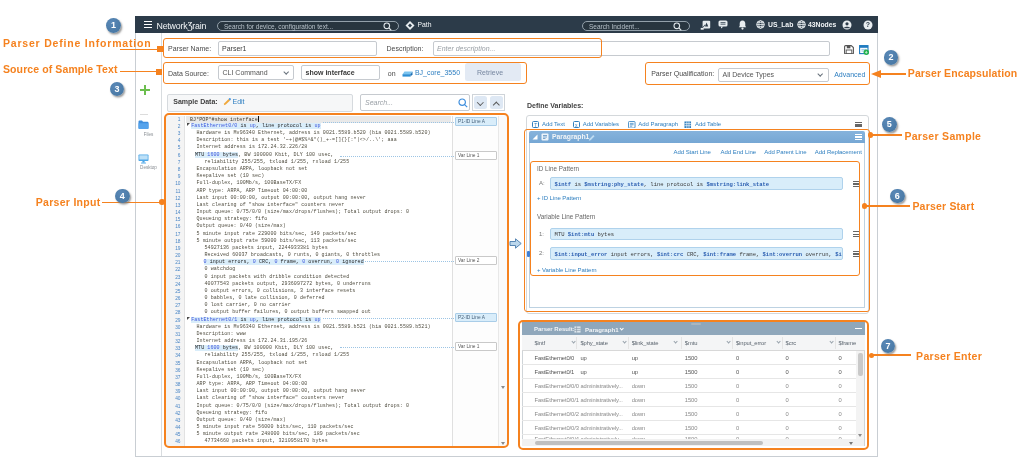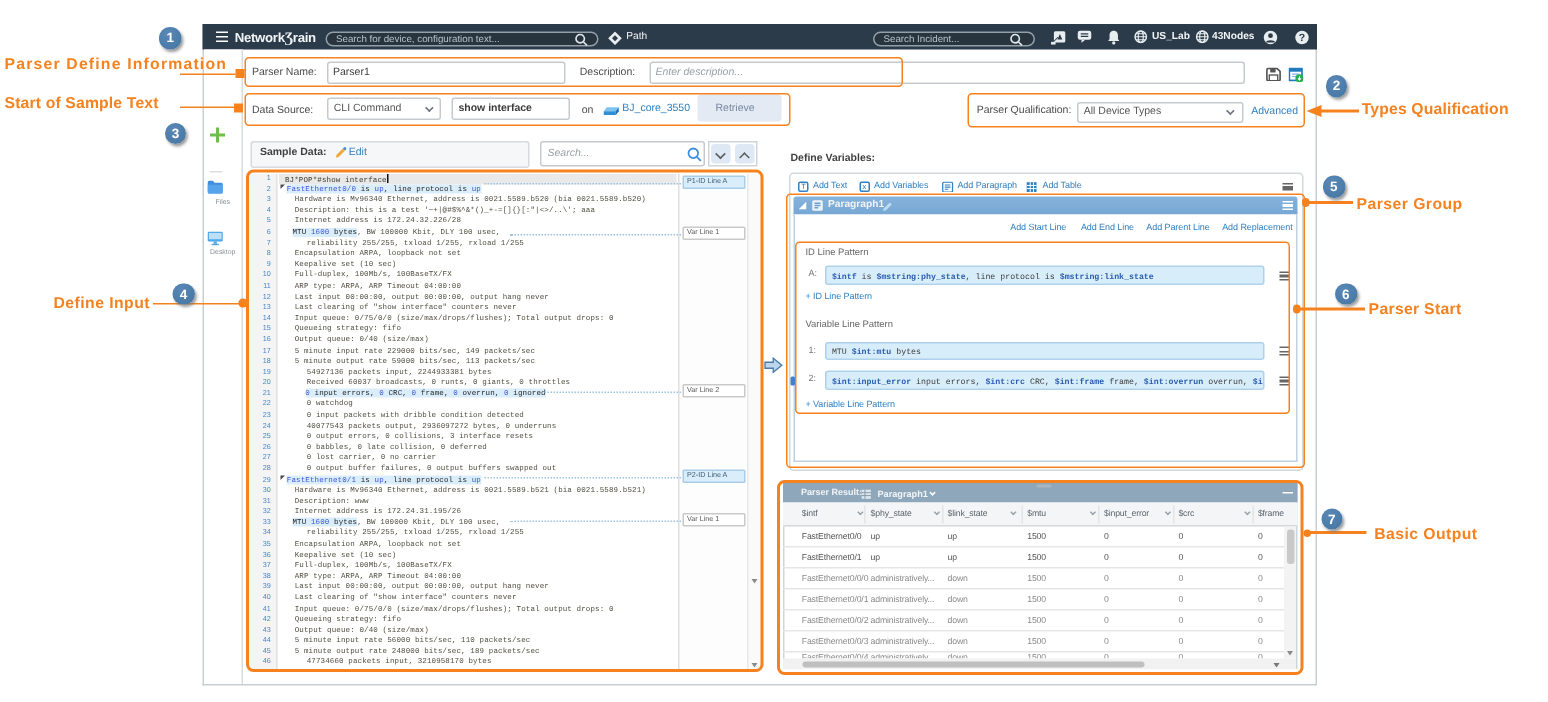--- a/index.html
+++ b/index.html
@@ -87,21 +87,21 @@
 .num { position:absolute; width:14.8px; height:14.8px; border-radius:50%; background:radial-gradient(circle at 38% 30%, #5988B7, #44749F); color:#fff; font-size:9px; font-weight:bold; text-align:center; line-height:14.8px; box-shadow:1.2px 1.6px 2px rgba(120,120,120,0.75); }
 </style></head>
 <body>
 <div id="c">
 
 <div id="frame"></div>
 <div id="nav"></div>
 
 <div class="abs" style="left:143.5px;top:20.8px;width:8.3px;height:7px;border-top:1.3px solid #fff;border-bottom:1.3px solid #fff"></div>
 <div class="abs" style="left:143.5px;top:23.7px;width:8.3px;height:1.3px;background:#fff"></div>
-<div class="nvt" style="left:156.5px;top:19.8px;font-size:8.8px;font-weight:bold;letter-spacing:-0.2px">Network<span style="font-family:'Liberation Serif',serif;font-size:9.6px">Ʒ</span>rain</div>
+<div class="nvt" style="left:156.5px;top:19.8px;font-size:8.8px;font-weight:normal;letter-spacing:-0.2px">Network<span style="font-family:'Liberation Serif',serif;font-size:9.6px">Ʒ</span>rain</div>
 <div id="pill1"></div>
     <div class="pilltxt" style="left:224px;top:23px;position:absolute">Search for device, configuration text...</div>
 <svg class="abs" style="left:383px;top:21.5px" width="9" height="9" viewBox="0 0 9 9">
       <circle cx="3.8" cy="3.8" r="2.8" fill="none" stroke="#dfe5e9" stroke-width="1.1"></circle>
       <line x1="6" y1="6" x2="8.3" y2="8.3" stroke="#dfe5e9" stroke-width="1.1"></line>
     </svg>
 <svg class="abs" style="left:405px;top:20.5px" width="10" height="9" viewBox="0 0 10 9">
       <rect x="1.8" y="1.3" width="6.4" height="6.4" transform="rotate(45 5 4.5)" fill="#e8edf0"></rect>
       <rect x="3.6" y="3.1" width="2.8" height="2.8" transform="rotate(45 5 4.5)" fill="#2C3B49"></rect>
     </svg>
@@ -528,41 +528,41 @@
 <div class="arect" style="left:644.7px;top:61.5px;width:225.5px;height:23.7px"></div>
 <div class="arect" style="left:163.5px;top:113.3px;width:345px;height:334.7px;border-width:2px;border-radius:5px"></div>
 <div class="arect" style="left:524px;top:128.7px;width:346px;height:183.3px"></div>
 <div class="arect" style="left:529.5px;top:161px;width:330.5px;height:115px"></div>
 <div class="arect" style="left:517.8px;top:319.8px;width:350.9px;height:130.2px;border-width:2px;border-radius:5px"></div>
 
 <div class="albl" style="left:3px;top:36.6px;font-size:10.5px;letter-spacing:0.8px">Parser Define Information</div>
 <div class="aline" style="left:120px;top:48.6px;width:37px"></div>
 <div class="asq" style="left:156.5px;top:46.3px"></div>
 
-<div class="albl" style="left:3px;top:63.3px;font-size:10.5px;letter-spacing:0.1px">Start of Sample Text</div>
+<div class="albl" style="left:3px;top:63.3px;font-size:10.5px;letter-spacing:0.1px">Source of Sample Text</div>
 <div class="aline" style="left:120.4px;top:70.7px;width:36px"></div>
 <div class="asq" style="left:156px;top:68.5px"></div>
 
-<div class="albl" style="left:35.7px;top:196.1px;font-size:10.5px;letter-spacing:0.3px">Define Input</div>
+<div class="albl" style="left:35.7px;top:196.1px;font-size:10.5px;letter-spacing:0.3px">Parser Input</div>
 <div class="aline" style="left:102px;top:201.5px;width:60px"></div>
 <div class="adot" style="left:159px;top:199.4px"></div>
 
-<div class="albl" style="left:907.8px;top:67.1px;font-size:10.5px;letter-spacing:0.1px">Types Qualification</div>
+<div class="albl" style="left:907.8px;top:67.1px;font-size:10.5px;letter-spacing:0.1px">Parser Encapsulation</div>
 <div class="atrl" style="left:871.4px;top:69.8px"></div>
 <div class="aline" style="left:880px;top:73.4px;width:26px"></div>
 
-<div class="albl" style="left:904.4px;top:130.2px;font-size:10.5px;letter-spacing:0.3px">Parser Group</div>
+<div class="albl" style="left:904.4px;top:130.2px;font-size:10.5px;letter-spacing:0.3px">Parser Sample</div>
 <div class="adot" style="left:867.8px;top:132.4px"></div>
 <div class="aline" style="left:870.5px;top:134.3px;width:31.5px"></div>
 
 <div class="albl" style="left:912.4px;top:199.6px;font-size:10.5px;letter-spacing:0.2px">Parser Start</div>
 <div class="adot" style="left:861.5px;top:203.1px"></div>
 <div class="aline" style="left:864.3px;top:205px;width:45.7px"></div>
 
-<div class="albl" style="left:916.1px;top:350.2px;font-size:10.5px;letter-spacing:0.3px">Basic Output</div>
+<div class="albl" style="left:916.1px;top:350.2px;font-size:10.5px;letter-spacing:0.3px">Parser Enter</div>
 <div class="adot" style="left:868.7px;top:352.5px"></div>
 <div class="aline" style="left:871.5px;top:354.4px;width:39.5px"></div>
 
 <div class="num" style="left:106.1px;top:18.1px">1</div>
 <div class="num" style="left:883.6px;top:49.9px">2</div>
 <div class="num" style="left:109.6px;top:81.6px">3</div>
 <div class="num" style="left:114.9px;top:188.5px">4</div>
 <div class="num" style="left:881.8px;top:117.4px">5</div>
 <div class="num" style="left:889.8px;top:188.6px">6</div>
 <div class="num" style="left:880.5px;top:338.7px">7</div>

